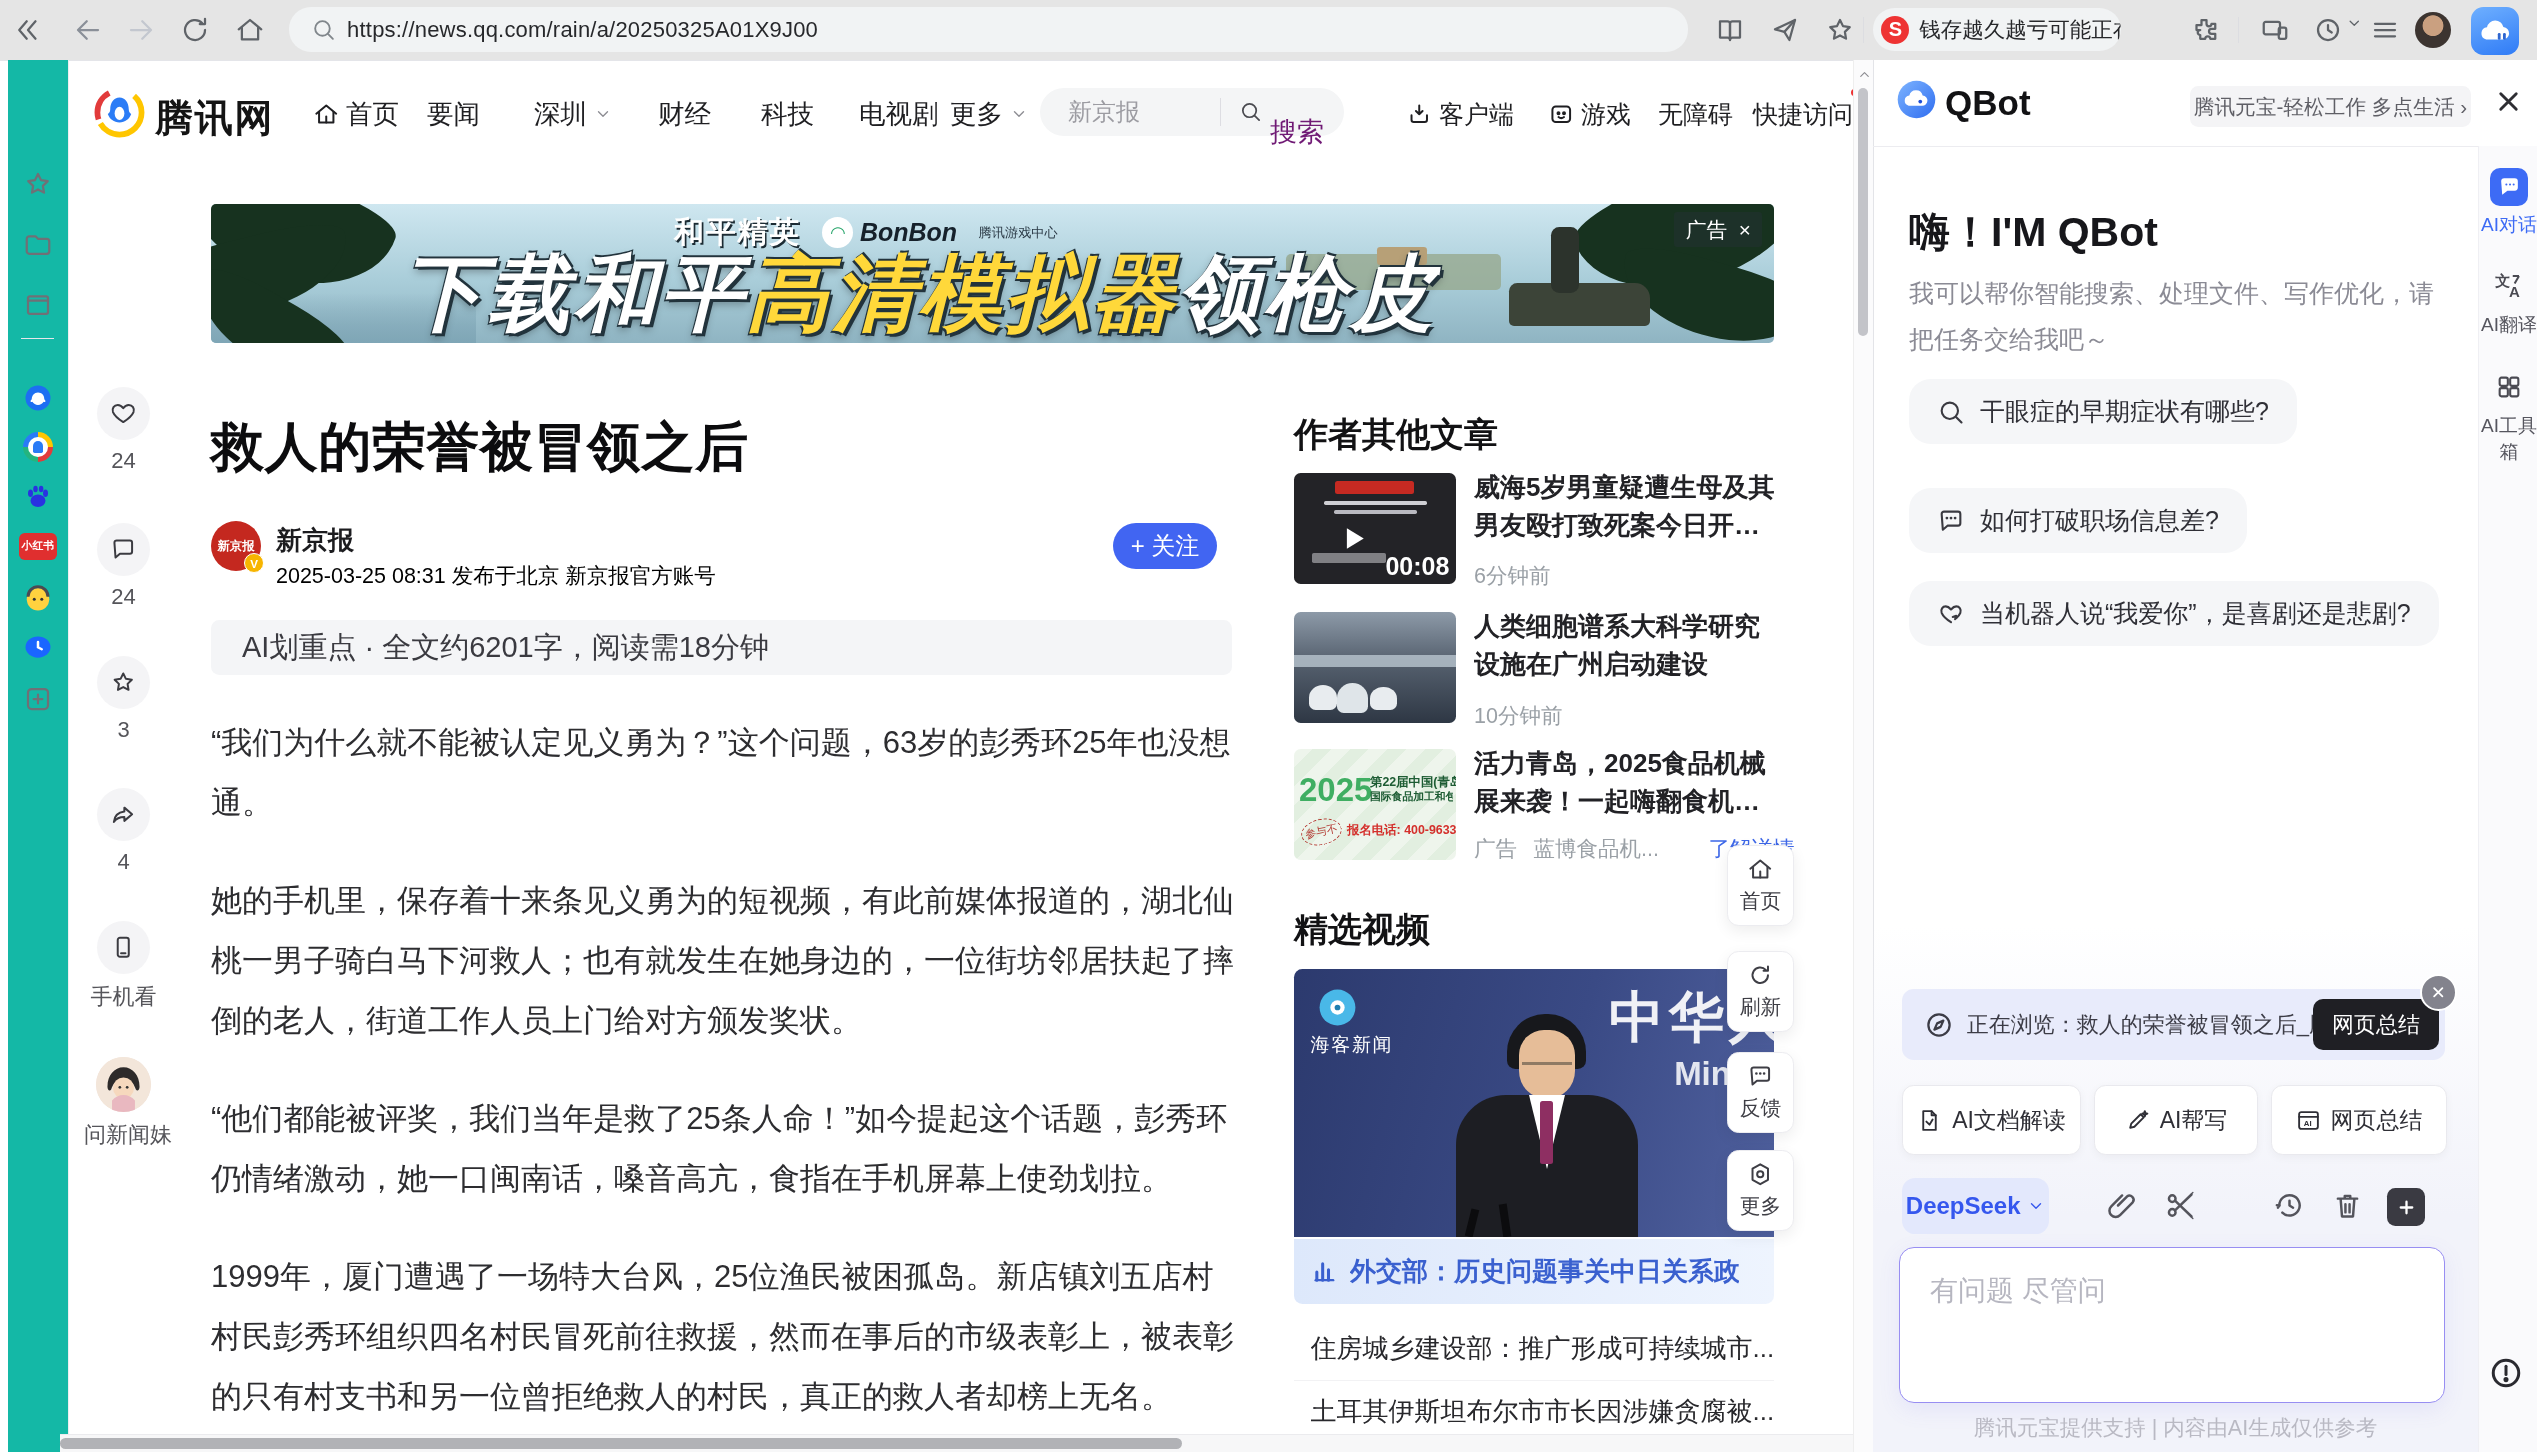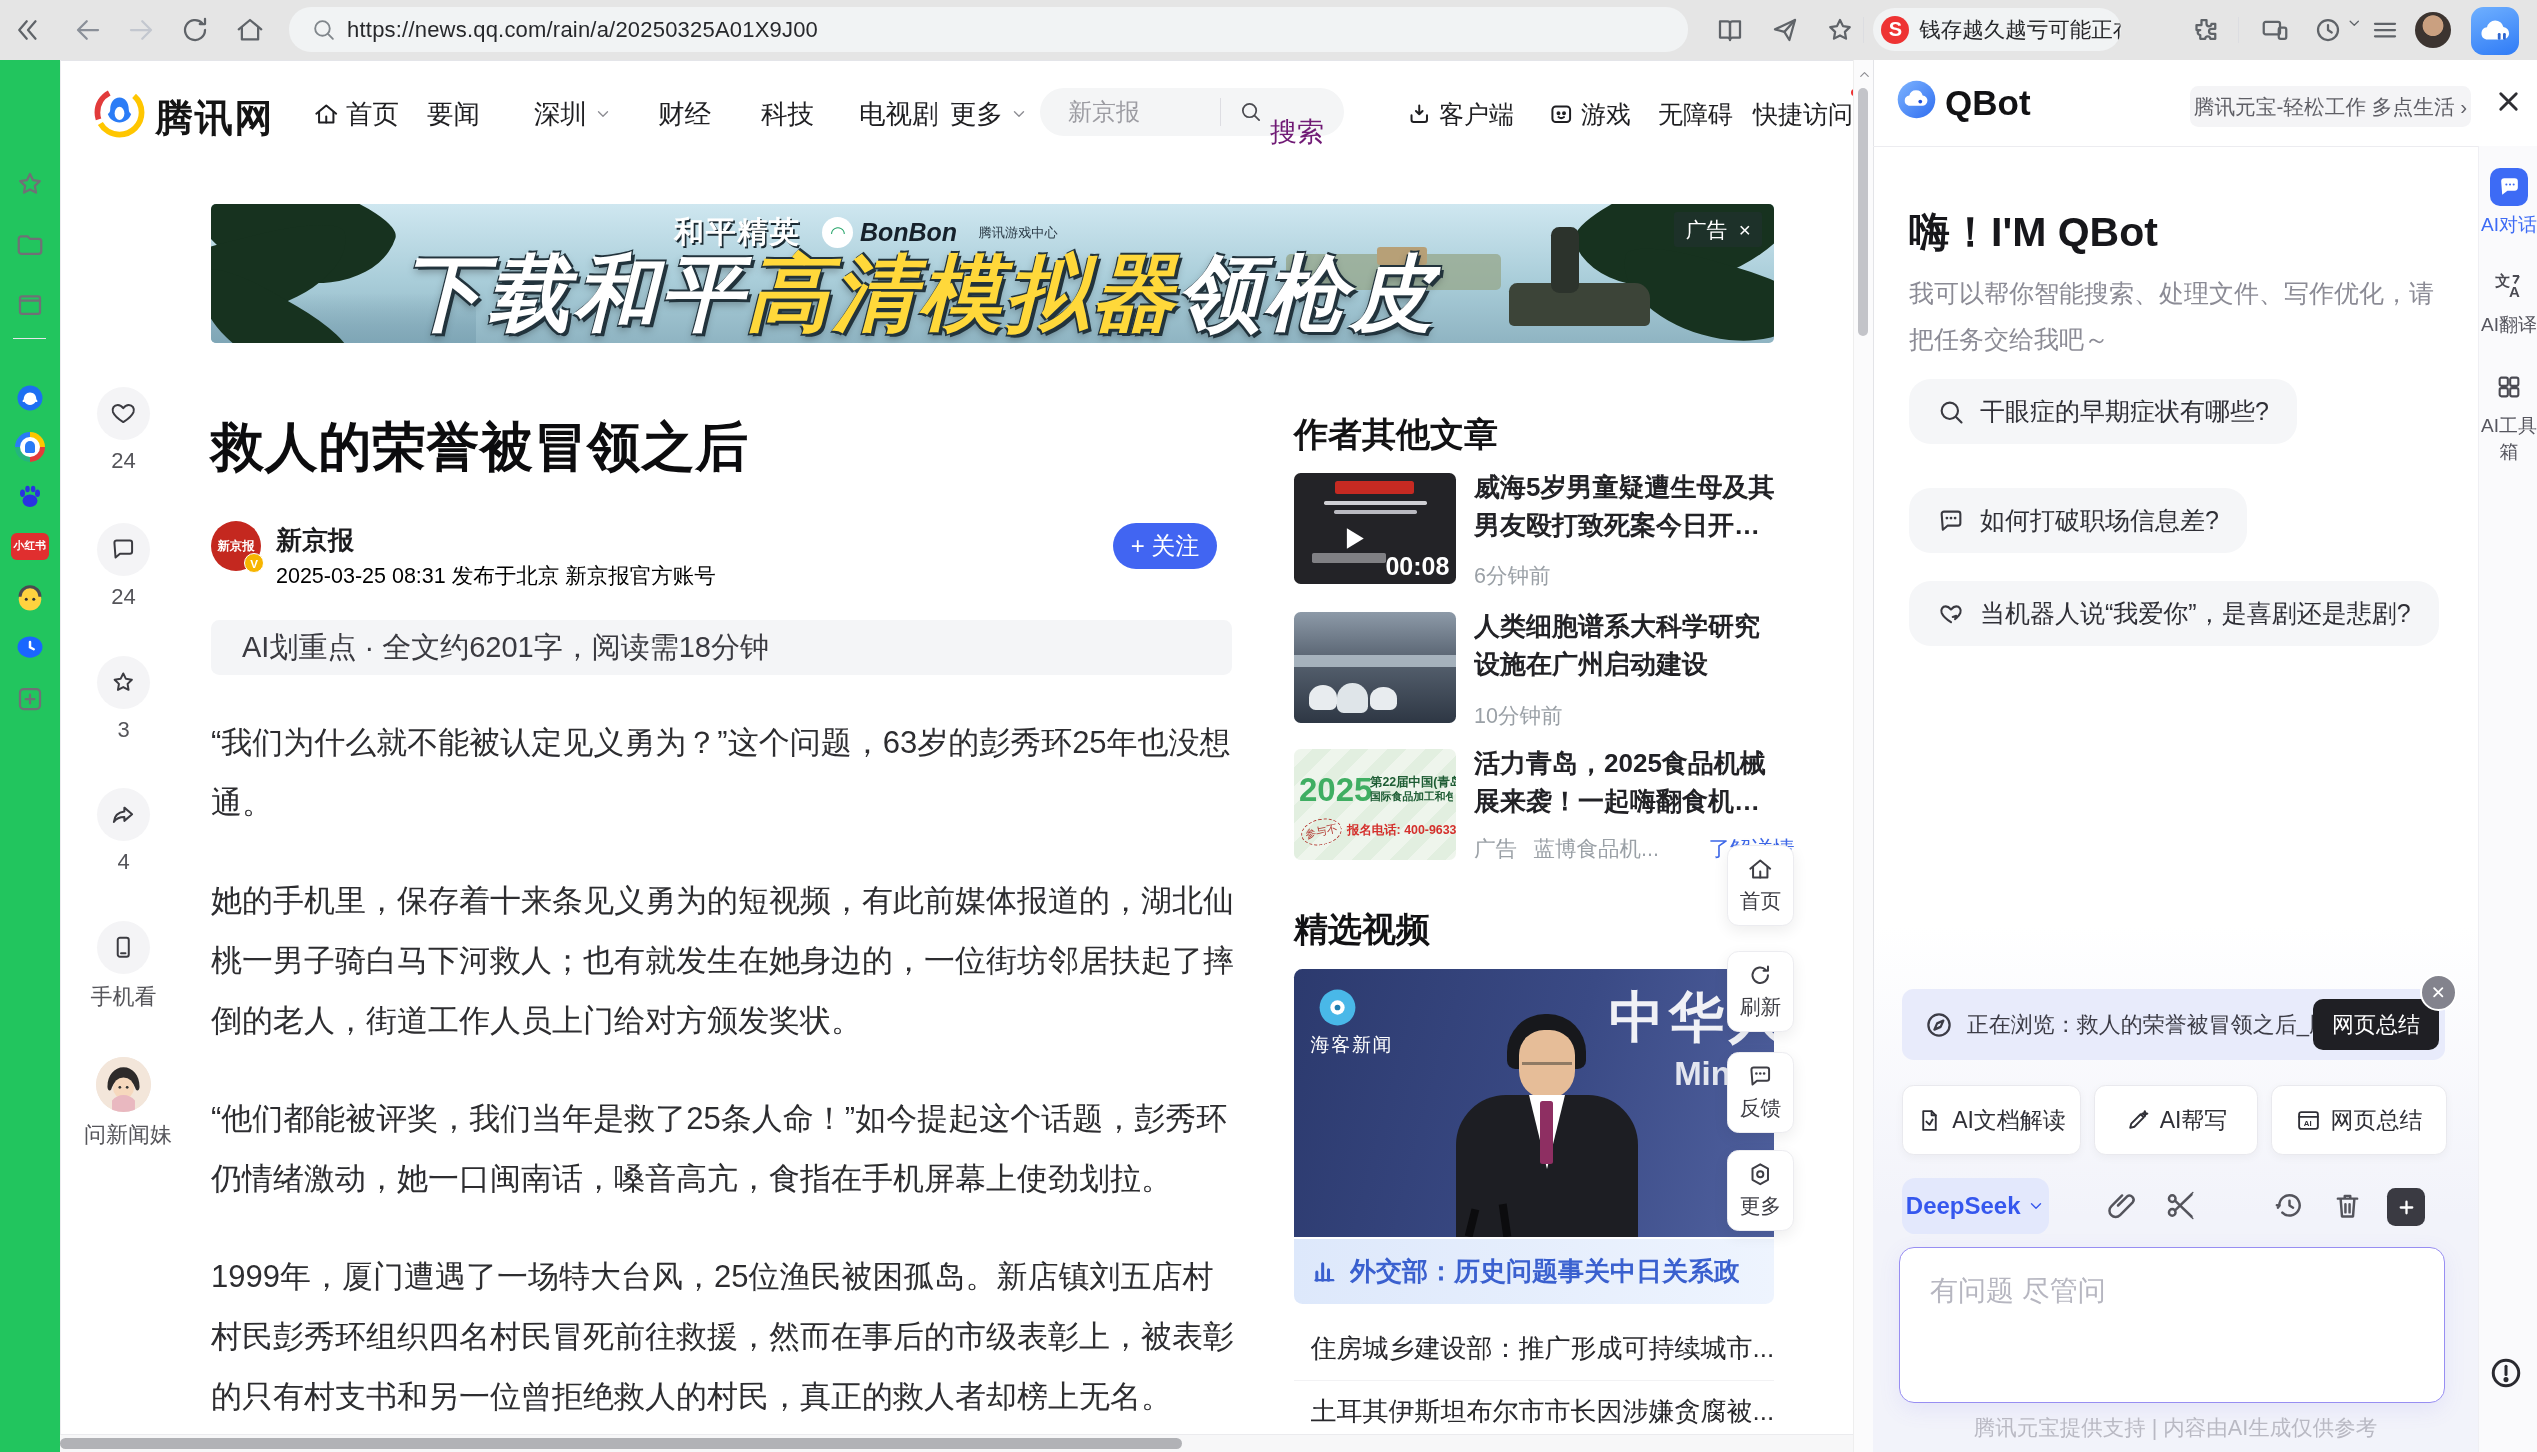--- a/index.html
+++ b/index.html
@@ -12,21 +12,21 @@
   .chrome{position:absolute;left:0;top:0;width:2538px;height:60px;background:#e5e5e5;border-bottom:0.8px solid #e4e5e9;}
   .bic{position:absolute;top:15px;width:30px;height:30px;color:#5f6368;}
   .urlbar{position:absolute;left:289px;top:7.4px;width:1399px;height:45px;border-radius:22px;background:#f1f3f4;display:flex;align-items:center;}
   .url-text{font-size:22px;color:#27282b;margin-left:11.6px;letter-spacing:0.2px;}
   .hotpill{position:absolute;left:1873px;top:8.3px;width:248px;height:43px;border-radius:21.5px;background:#f1f3f4;display:flex;align-items:center;overflow:hidden;}
   .sbadge{width:28px;height:28px;border-radius:50%;background:#e33;color:#fff;font-weight:bold;font-size:20px;display:flex;align-items:center;justify-content:center;margin-left:8.3px;flex:none;}
   .vsep{position:absolute;top:16.5px;width:0.8px;height:26.5px;background:#dcdde1;}
   .avatarb{position:absolute;left:2415px;top:11.6px;width:36px;height:36px;border-radius:50%;background:radial-gradient(circle at 50% 38%,#caa080 10px,#3c3430 10.8px);}
   .blogo{position:absolute;left:2471px;top:6.6px;width:48px;height:48px;border-radius:12.4px;background:linear-gradient(160deg,#6fb0ff,#2f7bf6);}
   
-  .lrail{position:absolute;left:0;top:60px;width:60px;height:1393px;background:#22c55e;border-right:0.8px solid #ededf0;text-align:right;}
+  .lrail{position:absolute;left:8px;top:60px;width:60px;height:1393px;background:#14b8a6;border-right:0.8px solid #ededf0;text-align:right;}
   .lr{position:absolute;left:15px;width:30px;height:30px;color:#707076;}
   .lr-div{position:absolute;left:13.2px;width:33px;height:0.8px;background:#e6e6ea;}
   .xhs{position:absolute;left:10.8px;width:38px;height:26.5px;background:#e02f2f;border-radius:5.8px;color:#fff;font-size:10.8px;font-weight:bold;display:flex;align-items:center;justify-content:center;}
   
   .navitem{position:absolute;top:96px;display:flex;align-items:center;gap:6.6px;font-size:26.5px;color:#1f1f22;height:36px;}
   .caret{color:#8d8d93;}
   .nav-search{position:absolute;left:1040px;top:88px;width:304px;height:48px;border-radius:24px;background:#f4f5f6;display:flex;align-items:center;}
   .qqname{position:absolute;left:155px;top:93px;font-size:38px;font-weight:800;color:#141414;letter-spacing:1.7px;}
   
   .vsb{position:absolute;left:1853px;top:60px;width:20px;height:1393px;background:#fbfbfc;border-left:0.8px solid #eee;}

